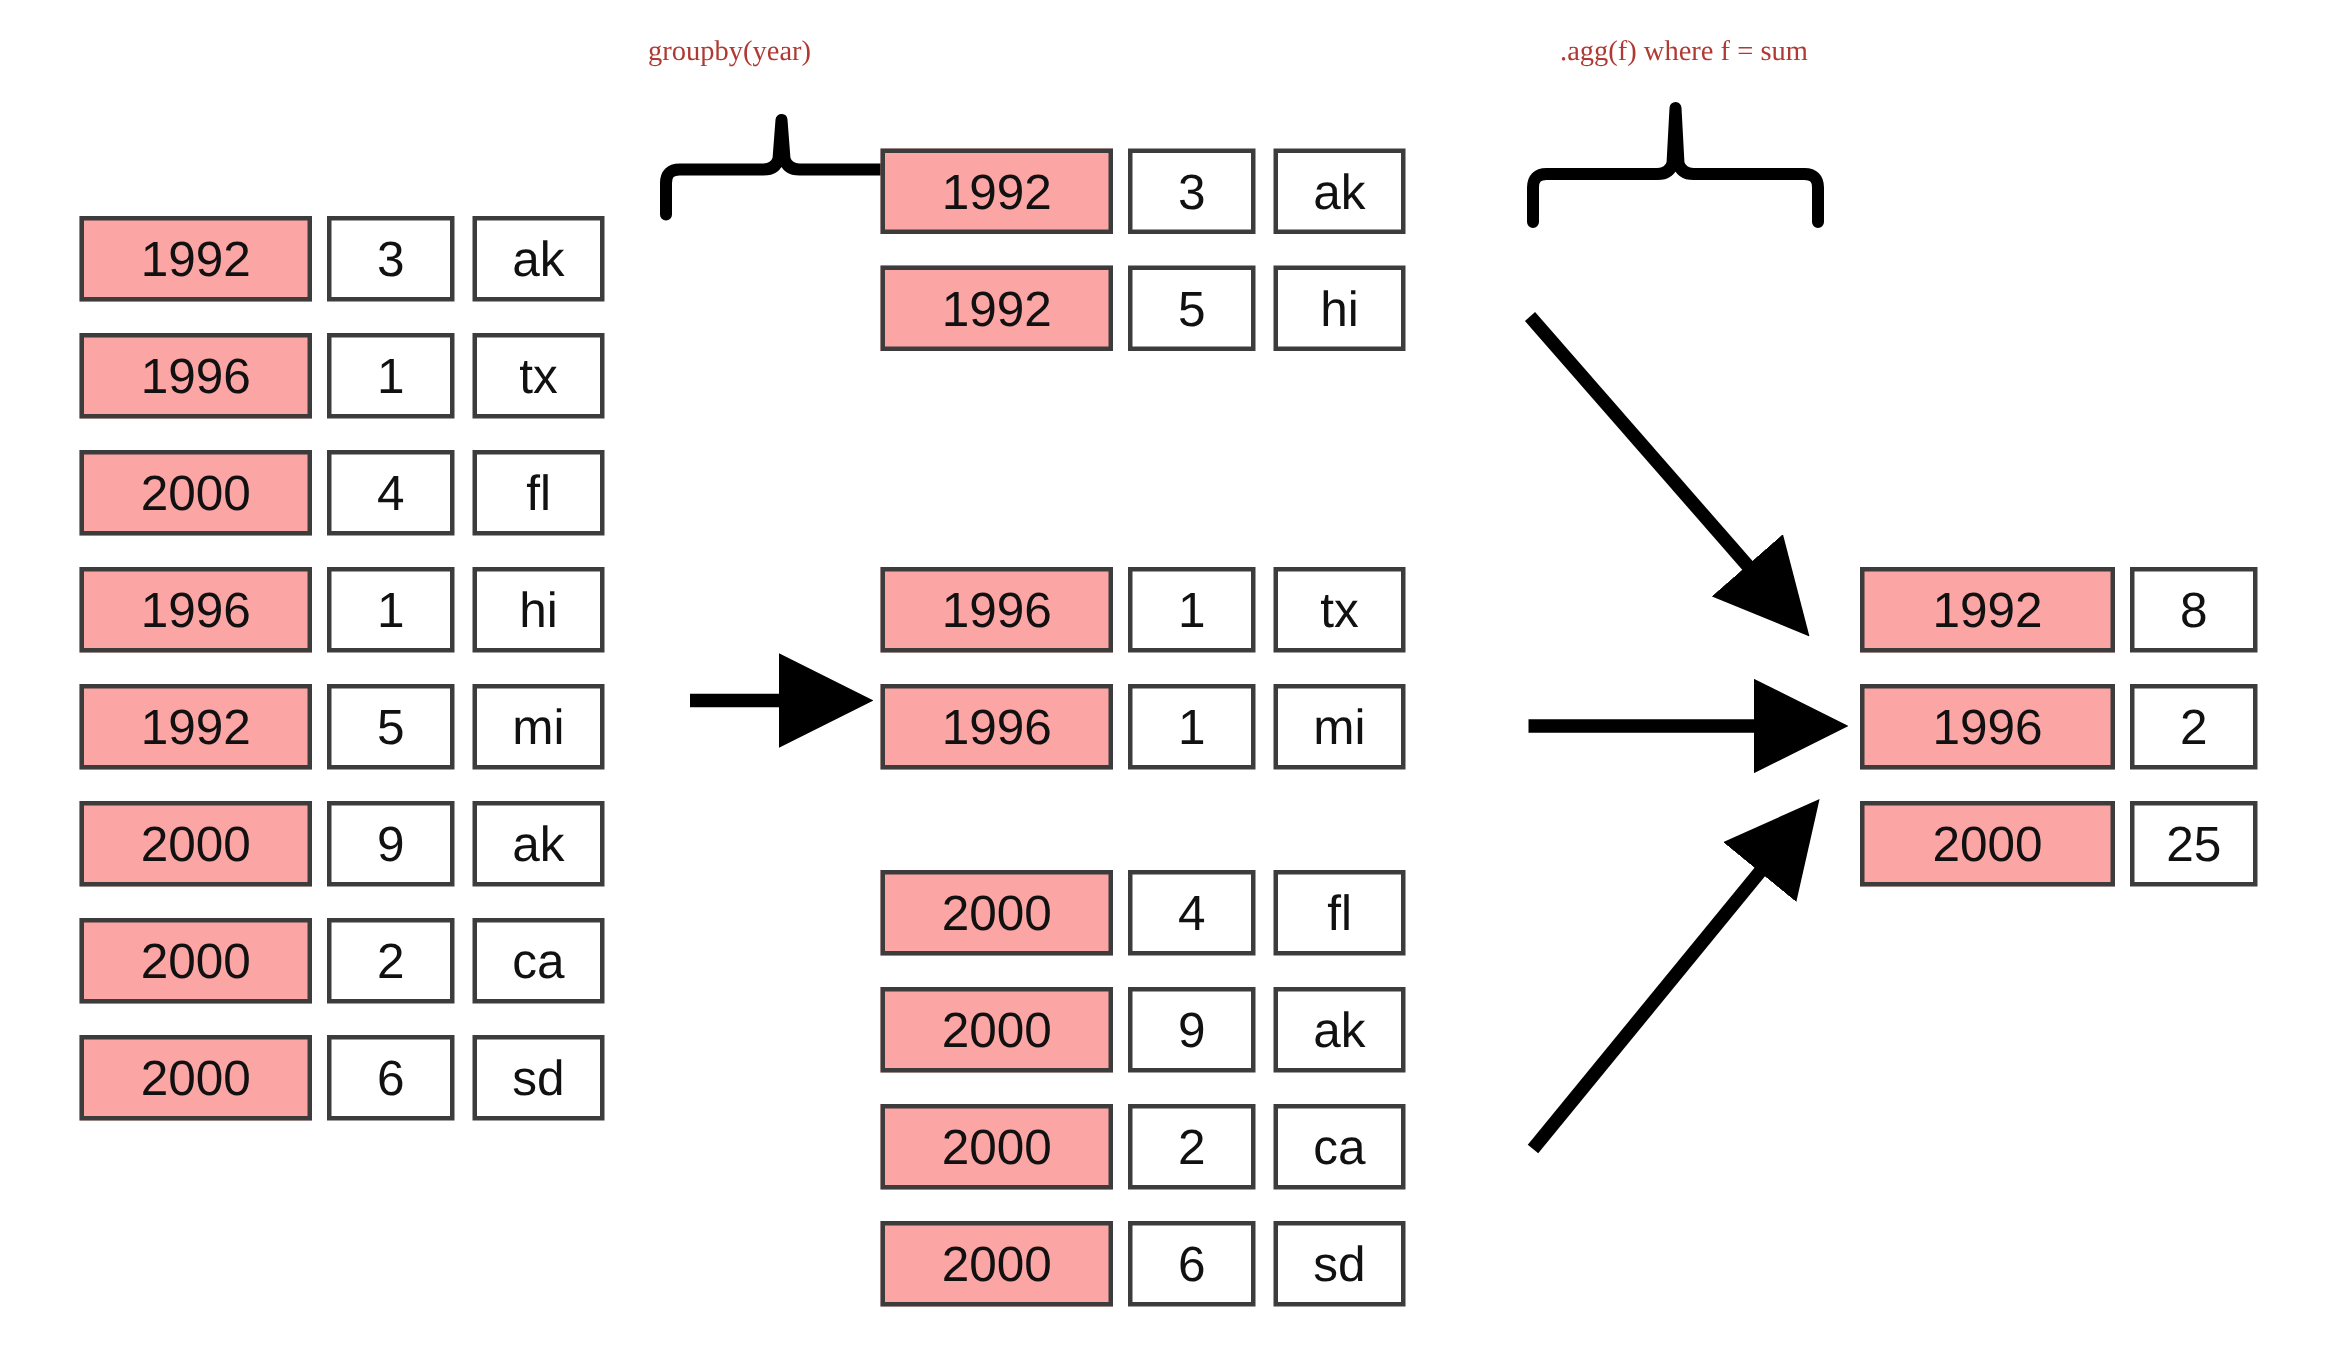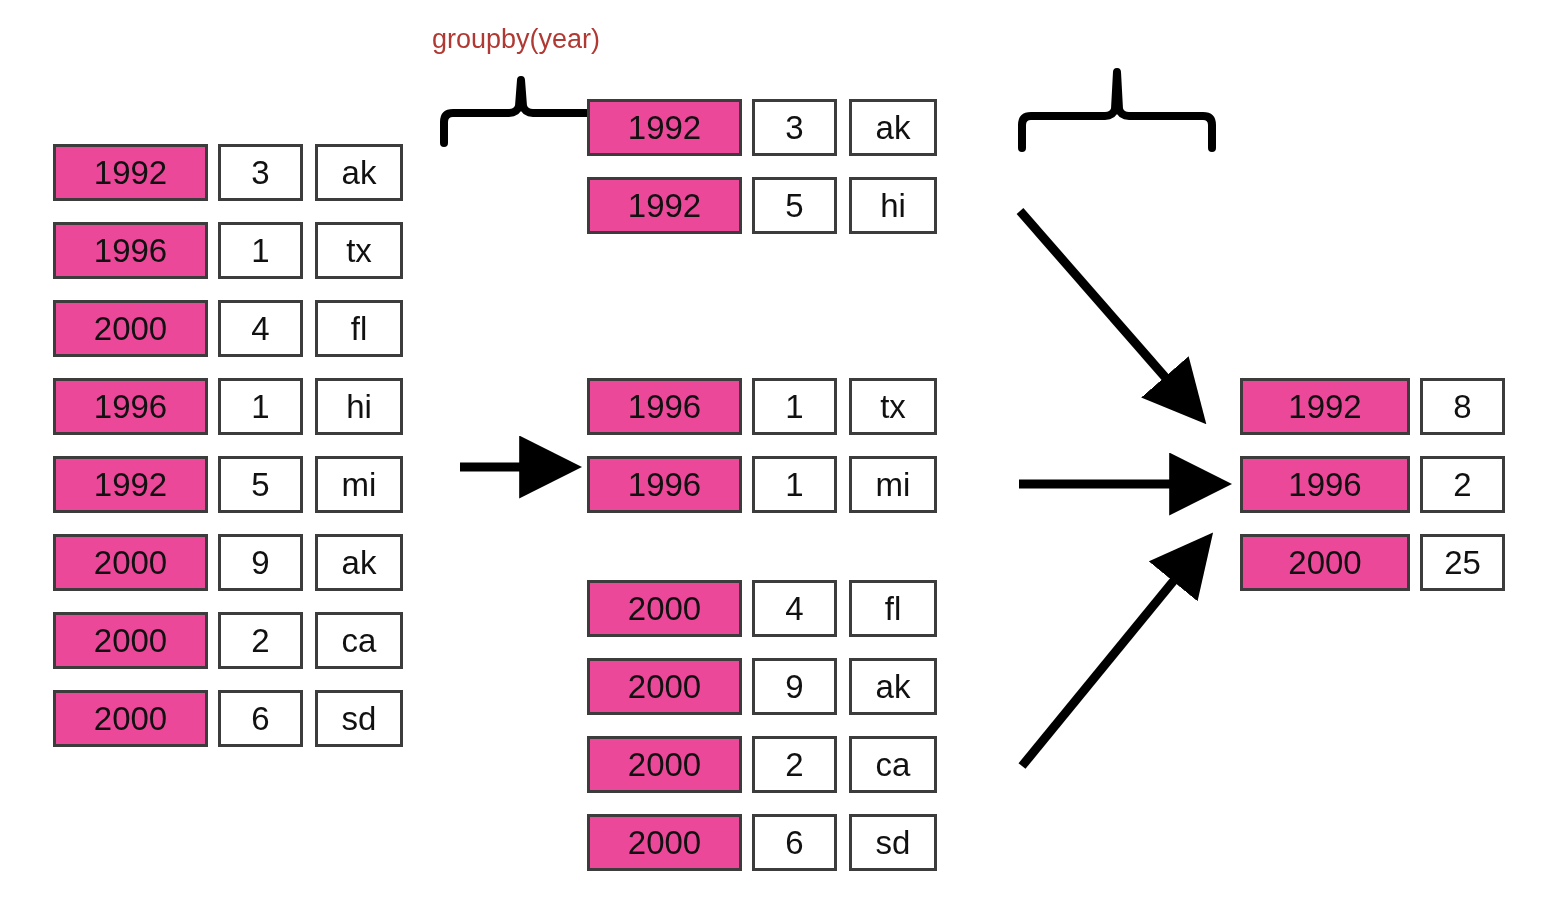--- a/index.html
+++ b/index.html
@@ -12,22 +12,22 @@
     width: 1566px;
     height: 906px;
     background: #ffffff;
     overflow: hidden;
     font-family: "Liberation Sans", sans-serif;
   }
 
   
   .annot {
     position: absolute;
-    font-family: Liberation Sans, sans-serif;
-    font-size: 27px;
+    font-family: Liberation Serif, serif;
+    font-size: 19px;
     color: #b03a33;
     white-space: pre;
     letter-spacing: 0px;
   }
 
   
   #overlay {
     position: absolute;
     left: 0;
     top: 0;
@@ -53,30 +53,31 @@
     border: 3px solid #3c3c3c;
     background: #ffffff;
     display: flex;
     align-items: center;
     justify-content: center;
     font-size: 33px;
     color: #111111;
     line-height: 1;
   }
   .cell.key {
-    background: #ec4899;
+    background: #fca5a5;
   }
 </style>
 </head>
 <body>
 
 <div id="canvas">
 
   <div class="annot" style="left:432px; top:24px;">groupby(year)</div>
 
+  <div class="annot" style="left:1040px; top:24px;">.agg(f) where f = sum</div>
 
   <svg id="overlay" viewBox="0 0 1566 906">
     <defs>
       <marker id="ah" markerWidth="7" markerHeight="7" refX="1.2" refY="3.5" orient="auto" markerUnits="strokeWidth">
         <path d="M0,0 L7,3.5 L0,7 z" fill="#000000"></path>
       </marker>
     </defs>
 
     <g>
       <path d="M444,143 L444,122 Q444,113 453,113 L509,113 Q517,113 519,106 L521,80

